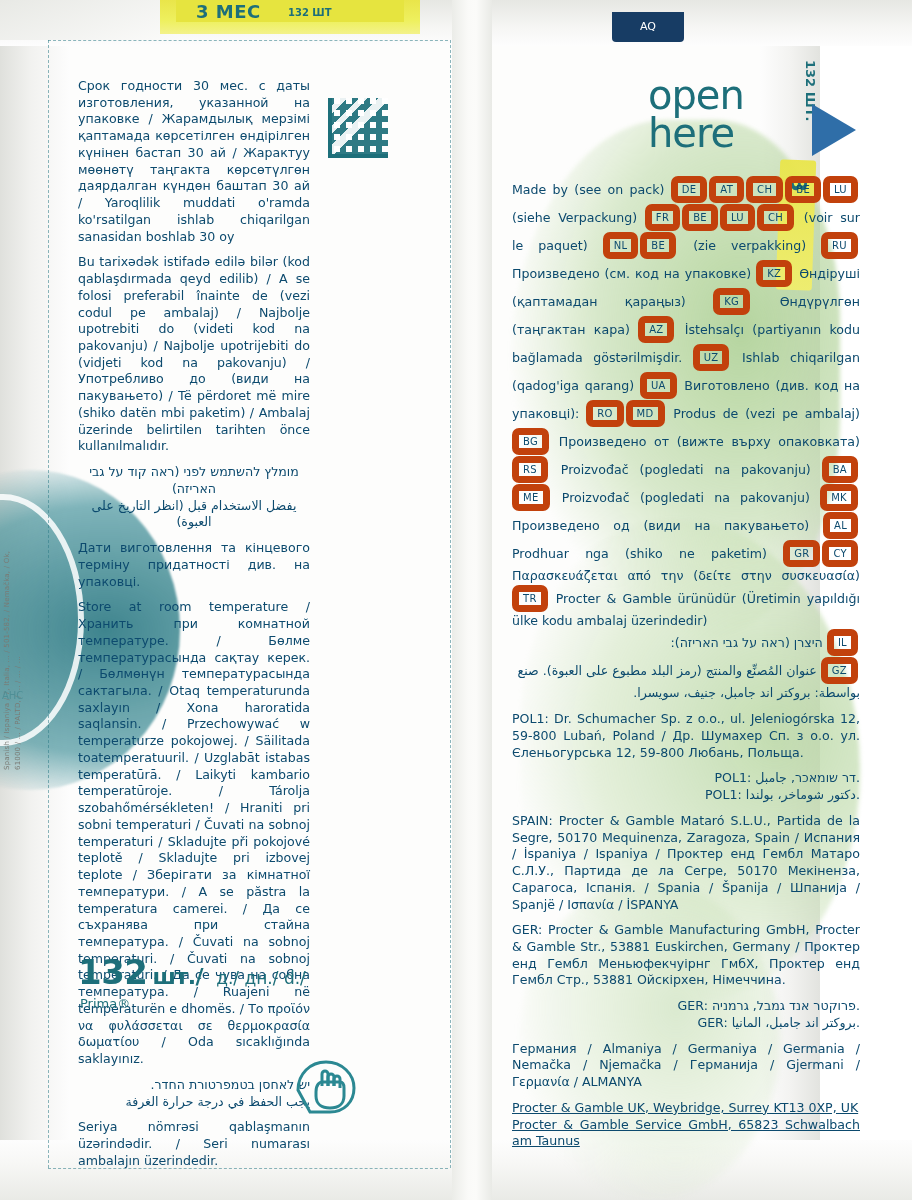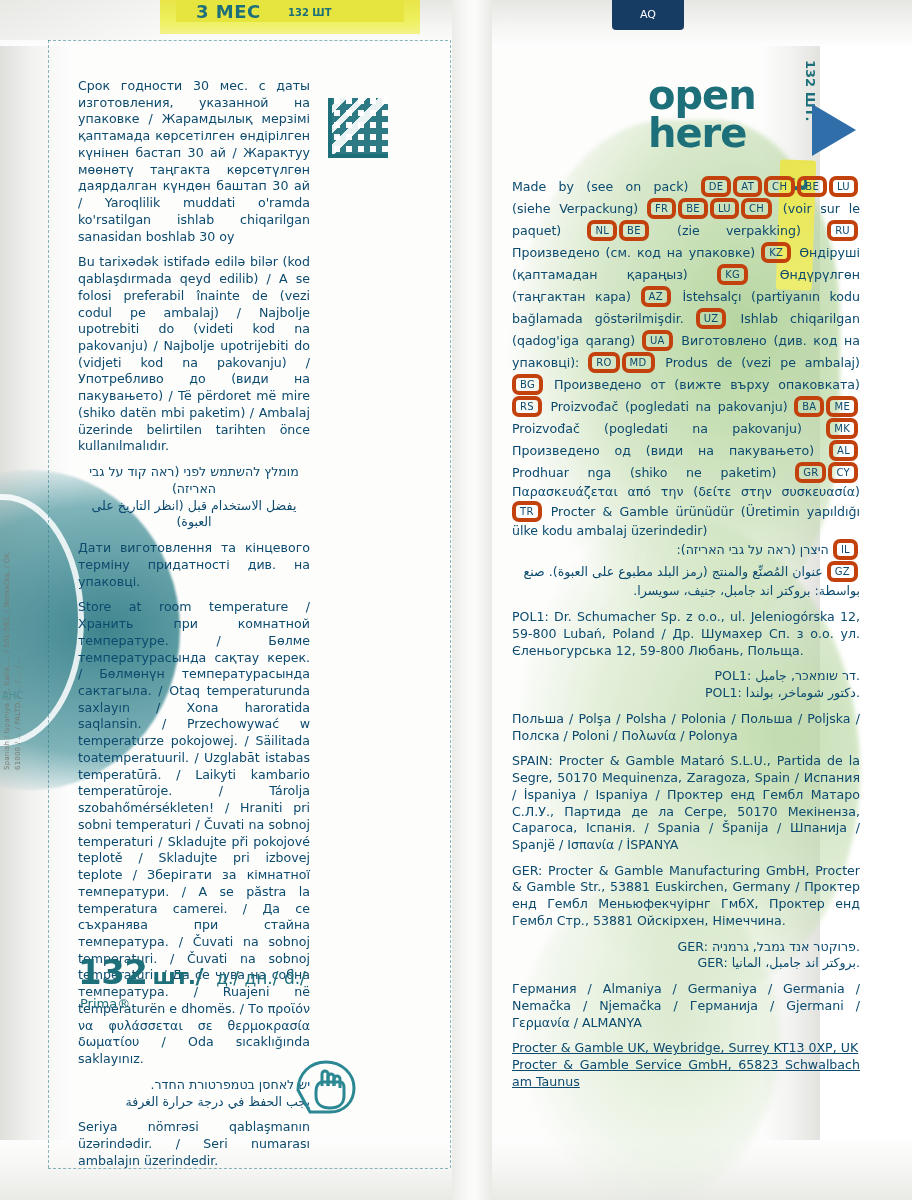--- a/index.html
+++ b/index.html
@@ -151,21 +151,21 @@
     font-size: 22px;
     font-weight: bold;
     color: #1d6f7a;
     transform: rotate(90deg);
     transform-origin: center;
   }
 
   
   .top-badge {
     position: absolute;
-    left: 612px; top: 0;
+    left: 612px; top: 12px;
     width: 72px; height: 30px;
     background: #173c64;
     border-radius: 0 0 4px 4px;
     color: #fff;
     font-size: 11px;
     text-align: center;
     line-height: 30px;
   }
 
   
@@ -230,37 +230,37 @@
     border-bottom: 4px solid #1d6f7a;
     box-sizing: border-box;
   }
 
   
   #open-here {
     position: absolute;
     left: 648px; top: 76px;
     font-size: 40px;
     line-height: 0.96;
-    font-weight: bold;
+    font-weight: normal;
     color: #1d6f7a;
     letter-spacing: -1px;
   }
   #open-arrow {
     position: absolute;
     left: 812px; top: 104px;
     width: 0; height: 0;
     border-top: 26px solid transparent;
     border-bottom: 26px solid transparent;
     border-left: 44px solid #2f6ea8;
   }
 
   
   .cc {
     display: inline-block;
-    border: 4px solid #c2410c;
+    border: 7px solid #c2410c;
     border-radius: 7px;
     padding: 0 4px;
     font-size: 10px;
     line-height: 13px;
     margin: 0 2px 1px 0;
     vertical-align: 1px;
     letter-spacing: .3px;
   }
 
   
@@ -444,21 +444,20 @@
       <span>היצרן (ראה על גבי האריזה):</span>
     </p>
     <p class="rtl blk">
       <span class="cc">GZ</span>
       <span>عنوان المُصنِّع والمنتج (رمز البلد مطبوع على العبوة). صنع بواسطة: بروكتر اند جامبل، جنيف، سويسرا.</span>
     </p>
 
     <p class="blk">POL1:  Dr. Schumacher Sp. z o.o., ul. Jeleniogórska 12, 59-800 Lubań, Poland / Др. Шумахер Сп. з о.о. ул. Єленьогурська 12, 59-800 Любань, Польща.</p>
     <p class="rtl">POL1: דר שומאכר, جامبل.</p>
     <p class="rtl blk">POL1: دكتور شوماخر، بولندا.</p>
-    <p class="blk">Польша / Polşa / Polsha / Polonia / Польша / Poljska / Полска / Poloni / Πολωνία / Polonya</p>
     <p class="blk">SPAIN: Procter &amp; Gamble Mataró S.L.U., Partida de la Segre, 50170 Mequinenza, Zaragoza, Spain / Испания / İspaniya / Ispaniya / Проктер енд Гембл Матаро С.Л.У., Партида де ла Сегре, 50170 Мекіненза, Сарагоса, Іспанія. / Spania / Španija / Шпанија / Spanjë / Ισπανία / İSPANYA</p>
     <p class="blk">GER: Procter &amp; Gamble Manufacturing GmbH, Procter &amp; Gamble Str., 53881 Euskirchen, Germany / Проктер енд Гембл Меньюфекчуірнг ГмбХ, Проктер енд Гембл Стр., 53881 Ойскірхен, Німеччина.</p>
     <p class="rtl">GER: פרוקטר אנד גמבל, גרמניה.</p>
     <p class="rtl blk">GER: بروكتر اند جامبل، المانيا.</p>
     <p class="blk">Германия / Almaniya / Germaniya / Germania / Nemačka / Njemačka / Германија / Gjermani / Γερμανία / ALMANYA</p>
     <p class="u">Procter &amp; Gamble UK, Weybridge, Surrey KT13 0XP, UK</p>
     <p class="u">Procter &amp; Gamble Service GmbH, 65823 Schwalbach am Taunus</p>
   </div>
 
 </div>

